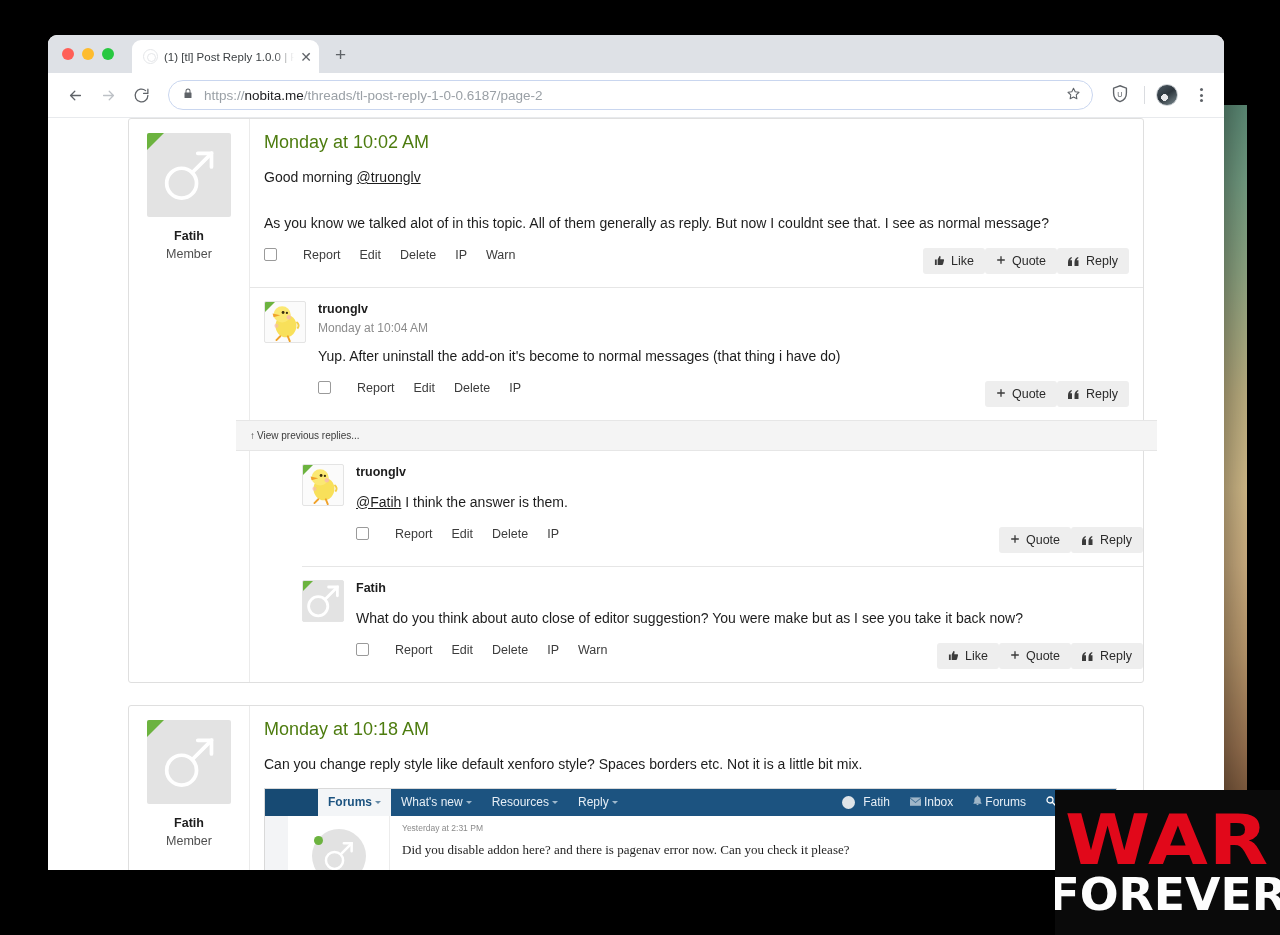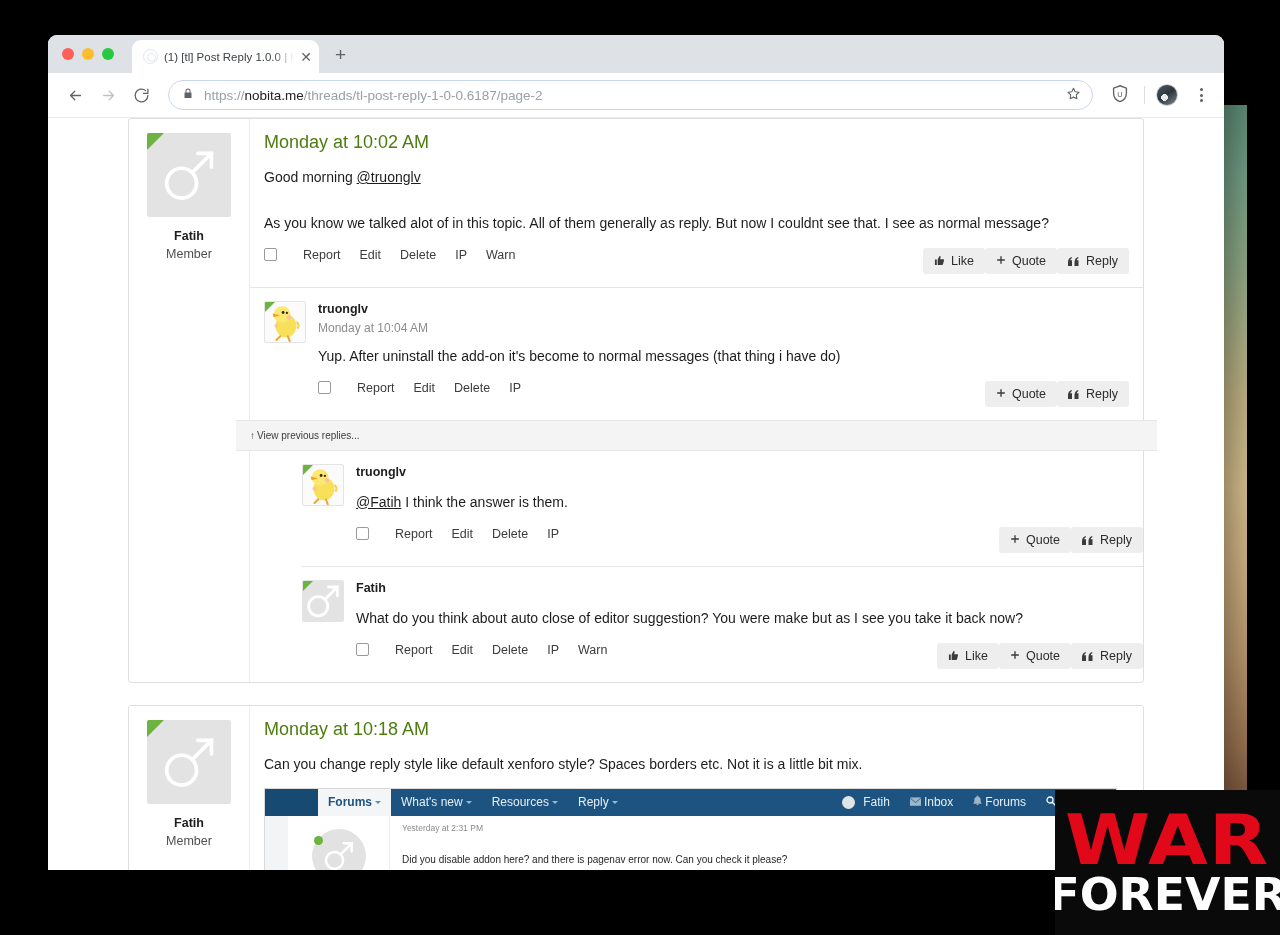--- a/index.html
+++ b/index.html
@@ -487,21 +487,21 @@
     background: #6cb33f;
     z-index: 3;
   }
   .es-post-main {
     flex: 1;
     background: #fff;
     padding: 7px 10px 0 12px;
     min-width: 0;
   }
   .es-date { font-size: 8.5px; color: #8a8a8a; }
-  .es-text { font-size: 10px; color: #1f1f1f; margin-top: 21px; }
+  .es-text { font-size: 13px; color: #1f1f1f; margin-top: 9px; font-family: Liberation Serif, serif; }
   .es-scroll {
     position: absolute;
     right: 0; top: 0;
     width: 13px; height: 100%;
     background: #f1f1f1;
     border-left: 1px solid #e0e0e0;
   }
   .es-scroll-thumb {
     position: absolute;
     right: 1px; top: 14px;

